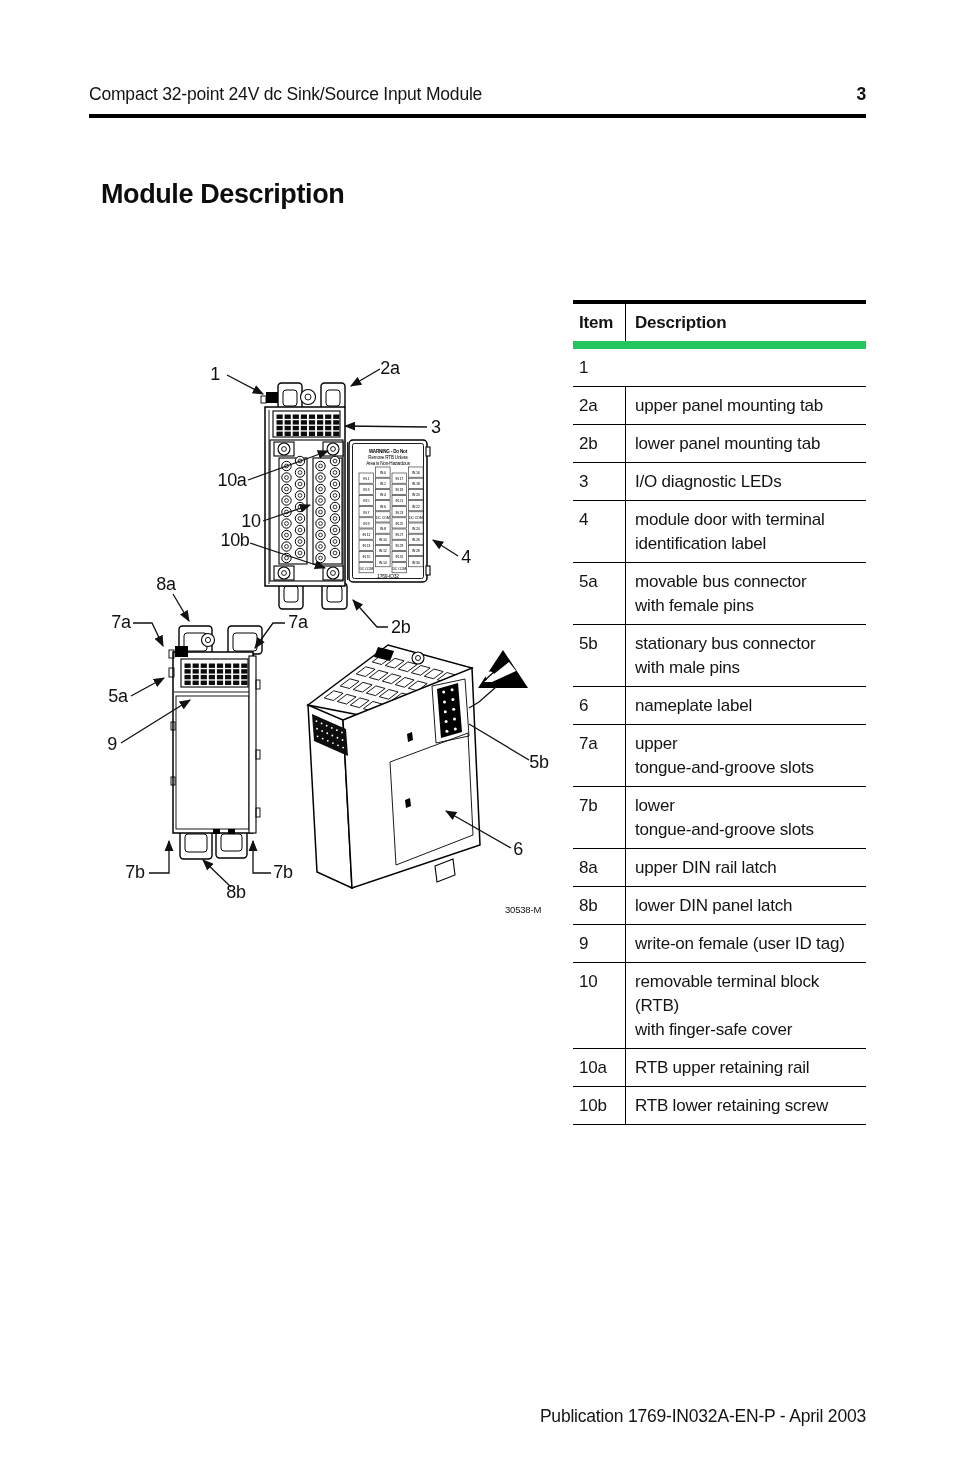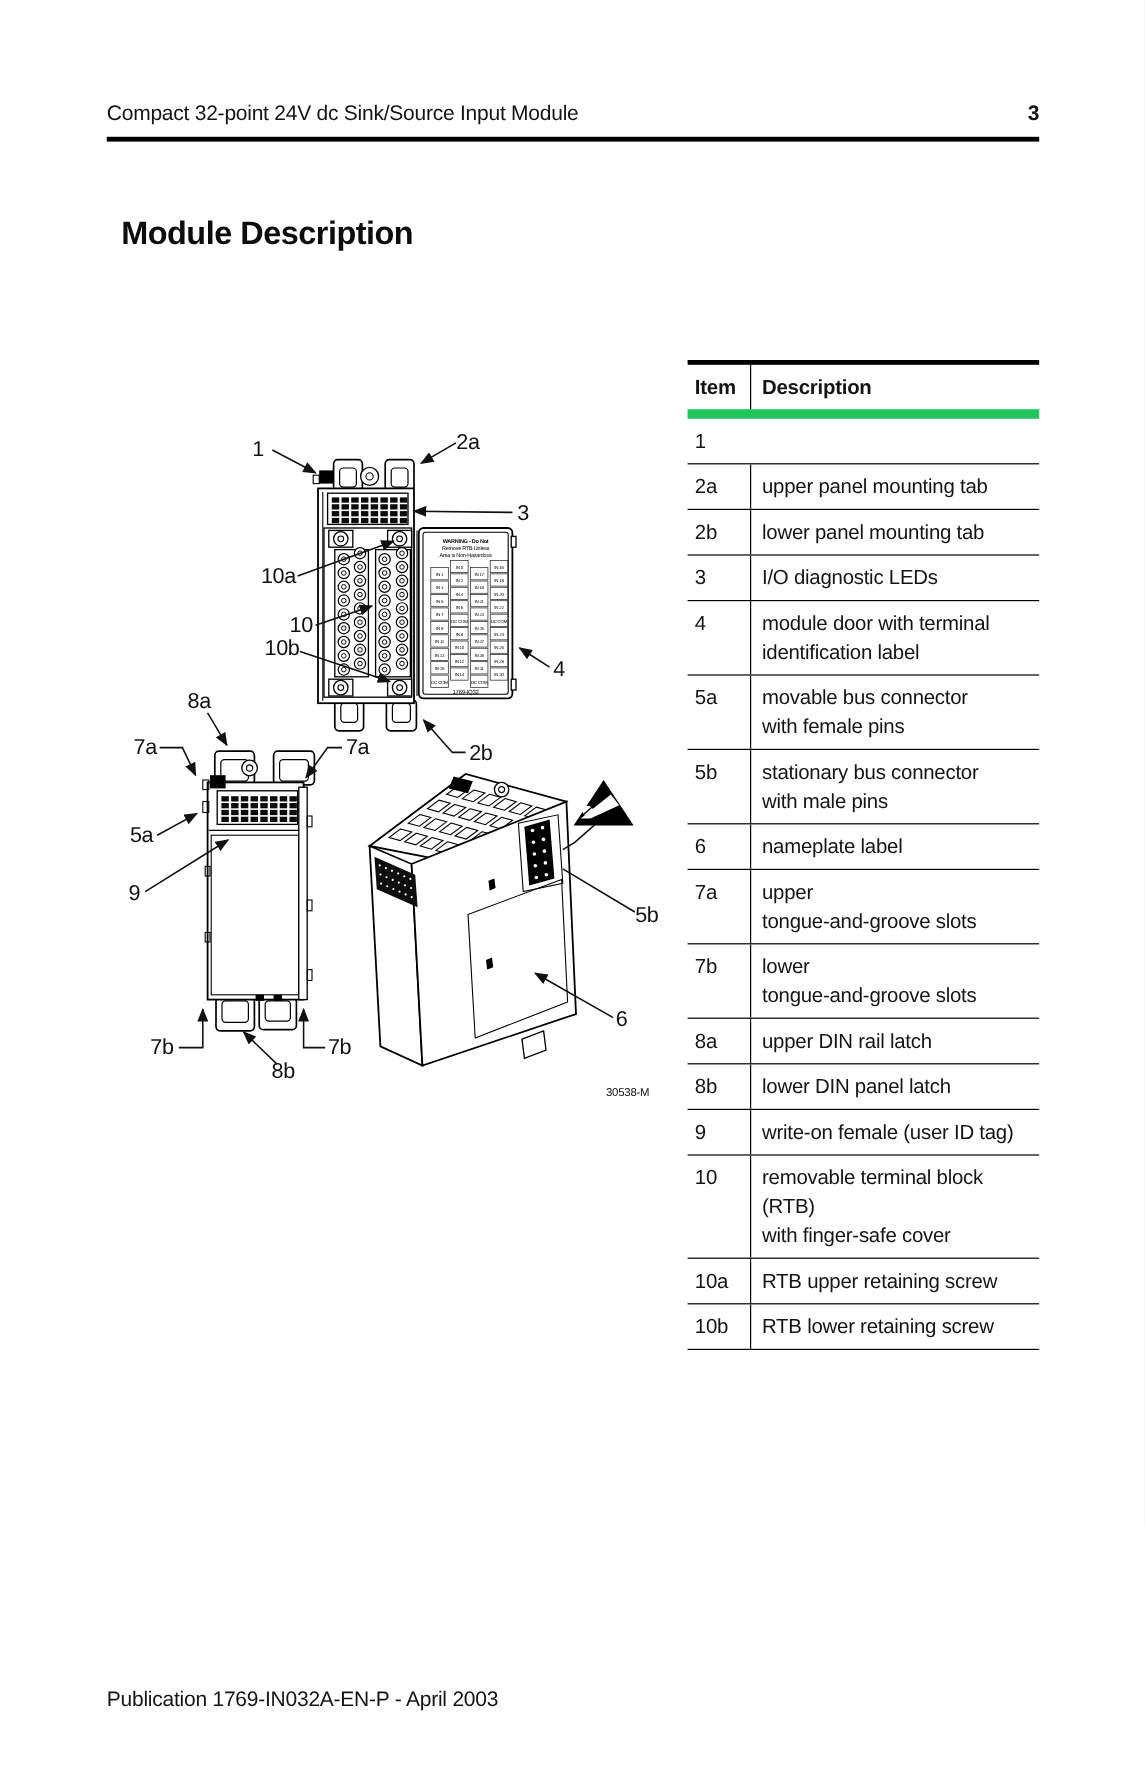--- a/index.html
+++ b/index.html
@@ -21,21 +21,21 @@
   }
   svg.figure { position:absolute; left:85px; top:330px; width:480px; height:600px; }
 
   .desc-table { position:absolute; left:573px; top:300px; width:293px; border-top:4px solid #000; font-size:17px; }
   .trow, .thead { display:flex; border-bottom:1.5px solid #000; }
   .thead { border-bottom:8px solid #22c55e; font-weight:bold; }
   .cell { line-height:24px; padding-top:6.5px; padding-bottom:6.5px; }
   .cell-item { width:52px; flex-shrink:0; padding-left:6px; box-sizing:border-box; }
   .cell-desc { flex:1; padding-left:9px; border-left:1.2px solid #000; white-space:pre-line; }
 
-  .footer { position:absolute; left:89px; top:1406px; width:777px; font-size:17.5px; }
+  .footer { position:absolute; left:89px; top:1406px; width:777px; text-align:right; font-size:17.5px; }
 
   
   .ol   { fill:#fff; stroke:#000; stroke-width:1.5; }
   .ol2  { fill:#fff; stroke:#000; stroke-width:1.1; }
   .thin { fill:none; stroke:#000; stroke-width:0.9; }
   .blk  { fill:#000; stroke:none; }
   .ld   { stroke:#111; stroke-width:1.3; fill:none; }
   text.co  { font-size:18px; fill:#111; letter-spacing:-0.3px; }
   text.dw  { font-size:4.6px; fill:#000; text-anchor:middle; }
   text.dwb { font-weight:bold; }
@@ -546,21 +546,21 @@
           <div class="cell cell-item">9</div>
           <div class="cell cell-desc">write-on female (user ID tag)</div>
         </div>
         <div class="trow">
           <div class="cell cell-item">10</div>
           <div class="cell cell-desc">removable terminal block (RTB)
 with finger-safe cover</div>
         </div>
         <div class="trow">
           <div class="cell cell-item">10a</div>
-          <div class="cell cell-desc">RTB upper retaining screw</div>
+          <div class="cell cell-desc">RTB upper retaining rail</div>
         </div>
         <div class="trow">
           <div class="cell cell-item">10b</div>
           <div class="cell cell-desc">RTB lower retaining screw</div>
         </div>
       </div>
   </div>
 
   <div class="footer">
     <span>Publication 1769-IN032A-EN-P - April 2003</span>

